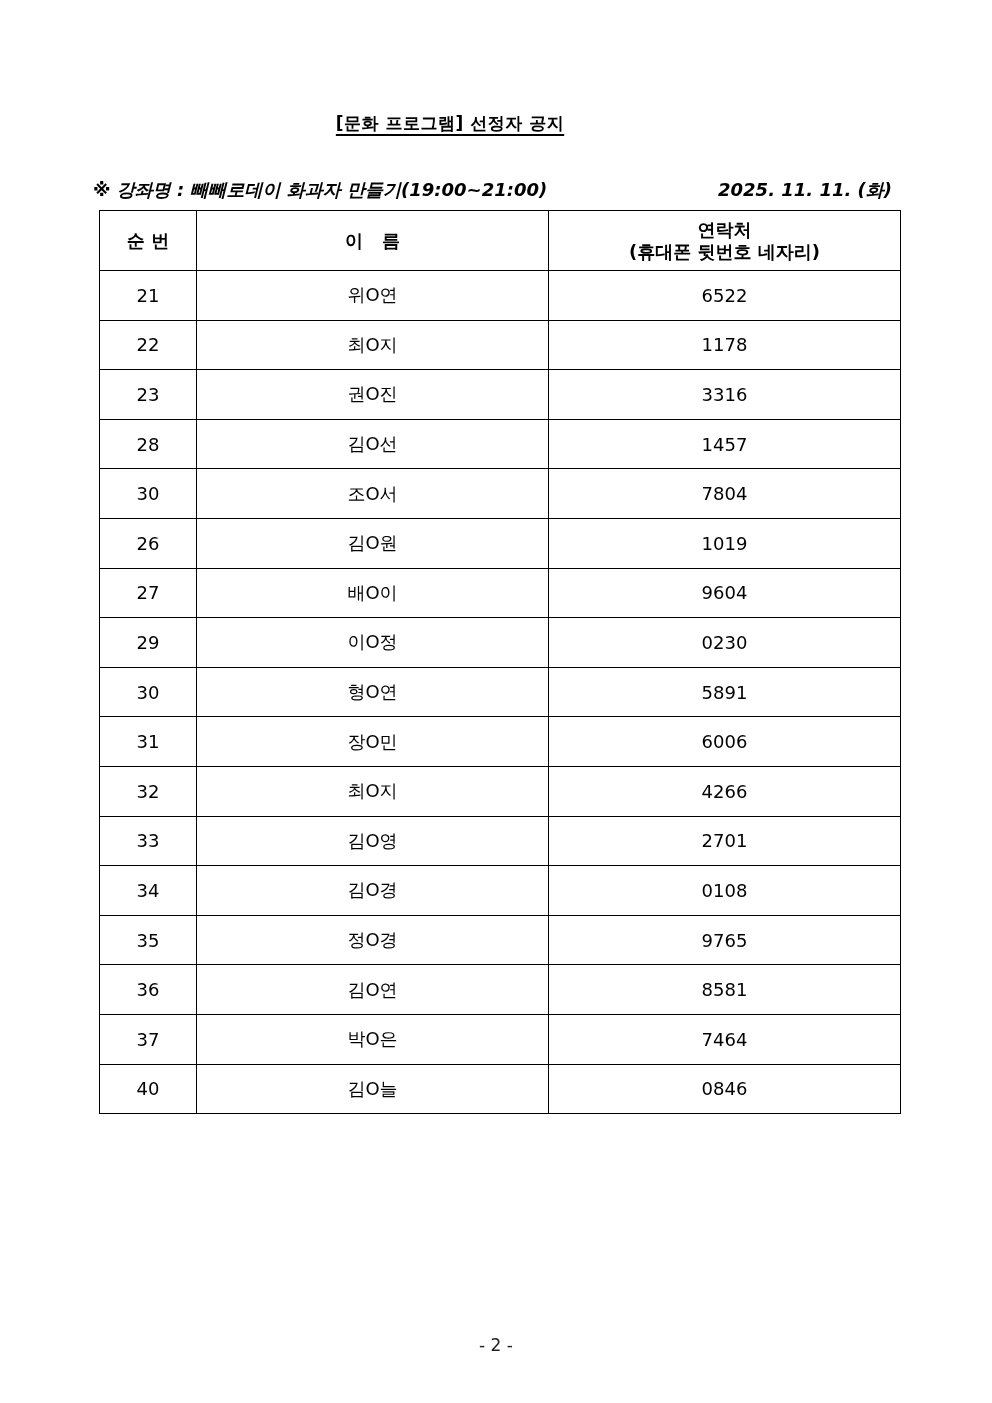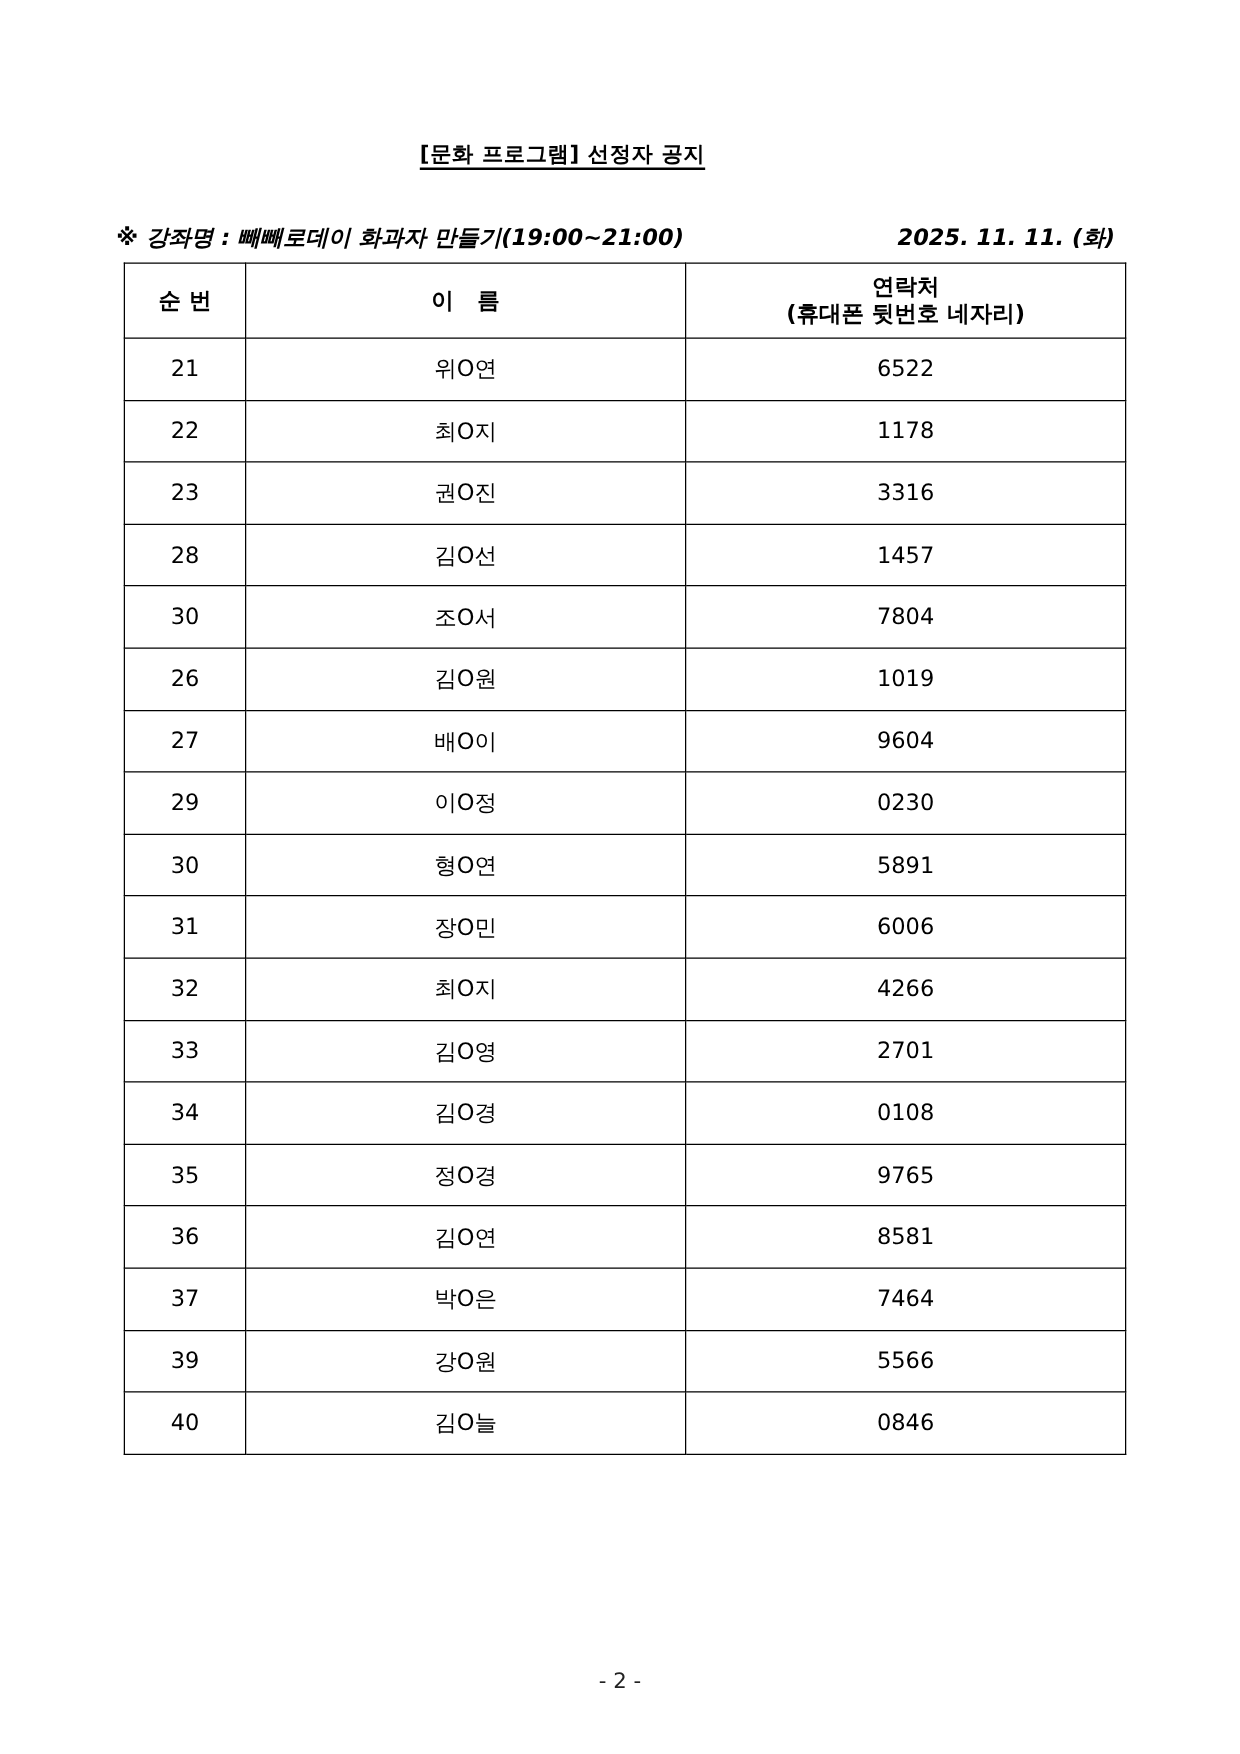--- a/index.html
+++ b/index.html
@@ -195,25 +195,20 @@
         <td class="num">36</td>
         <td>김O연</td>
         <td>8581</td>
       </tr>
       <tr>
         <td class="num">37</td>
         <td>박O은</td>
         <td>7464</td>
       </tr>
       <tr>
-        <td class="num">39</td>
-        <td>강O원</td>
-        <td>5566</td>
-      </tr>
-      <tr>
         <td class="num">40</td>
         <td>김O늘</td>
         <td>0846</td>
       </tr>
     </tbody>
 </table>
 
 <div class="footer">- 2 -</div>
 
 </body></html>

